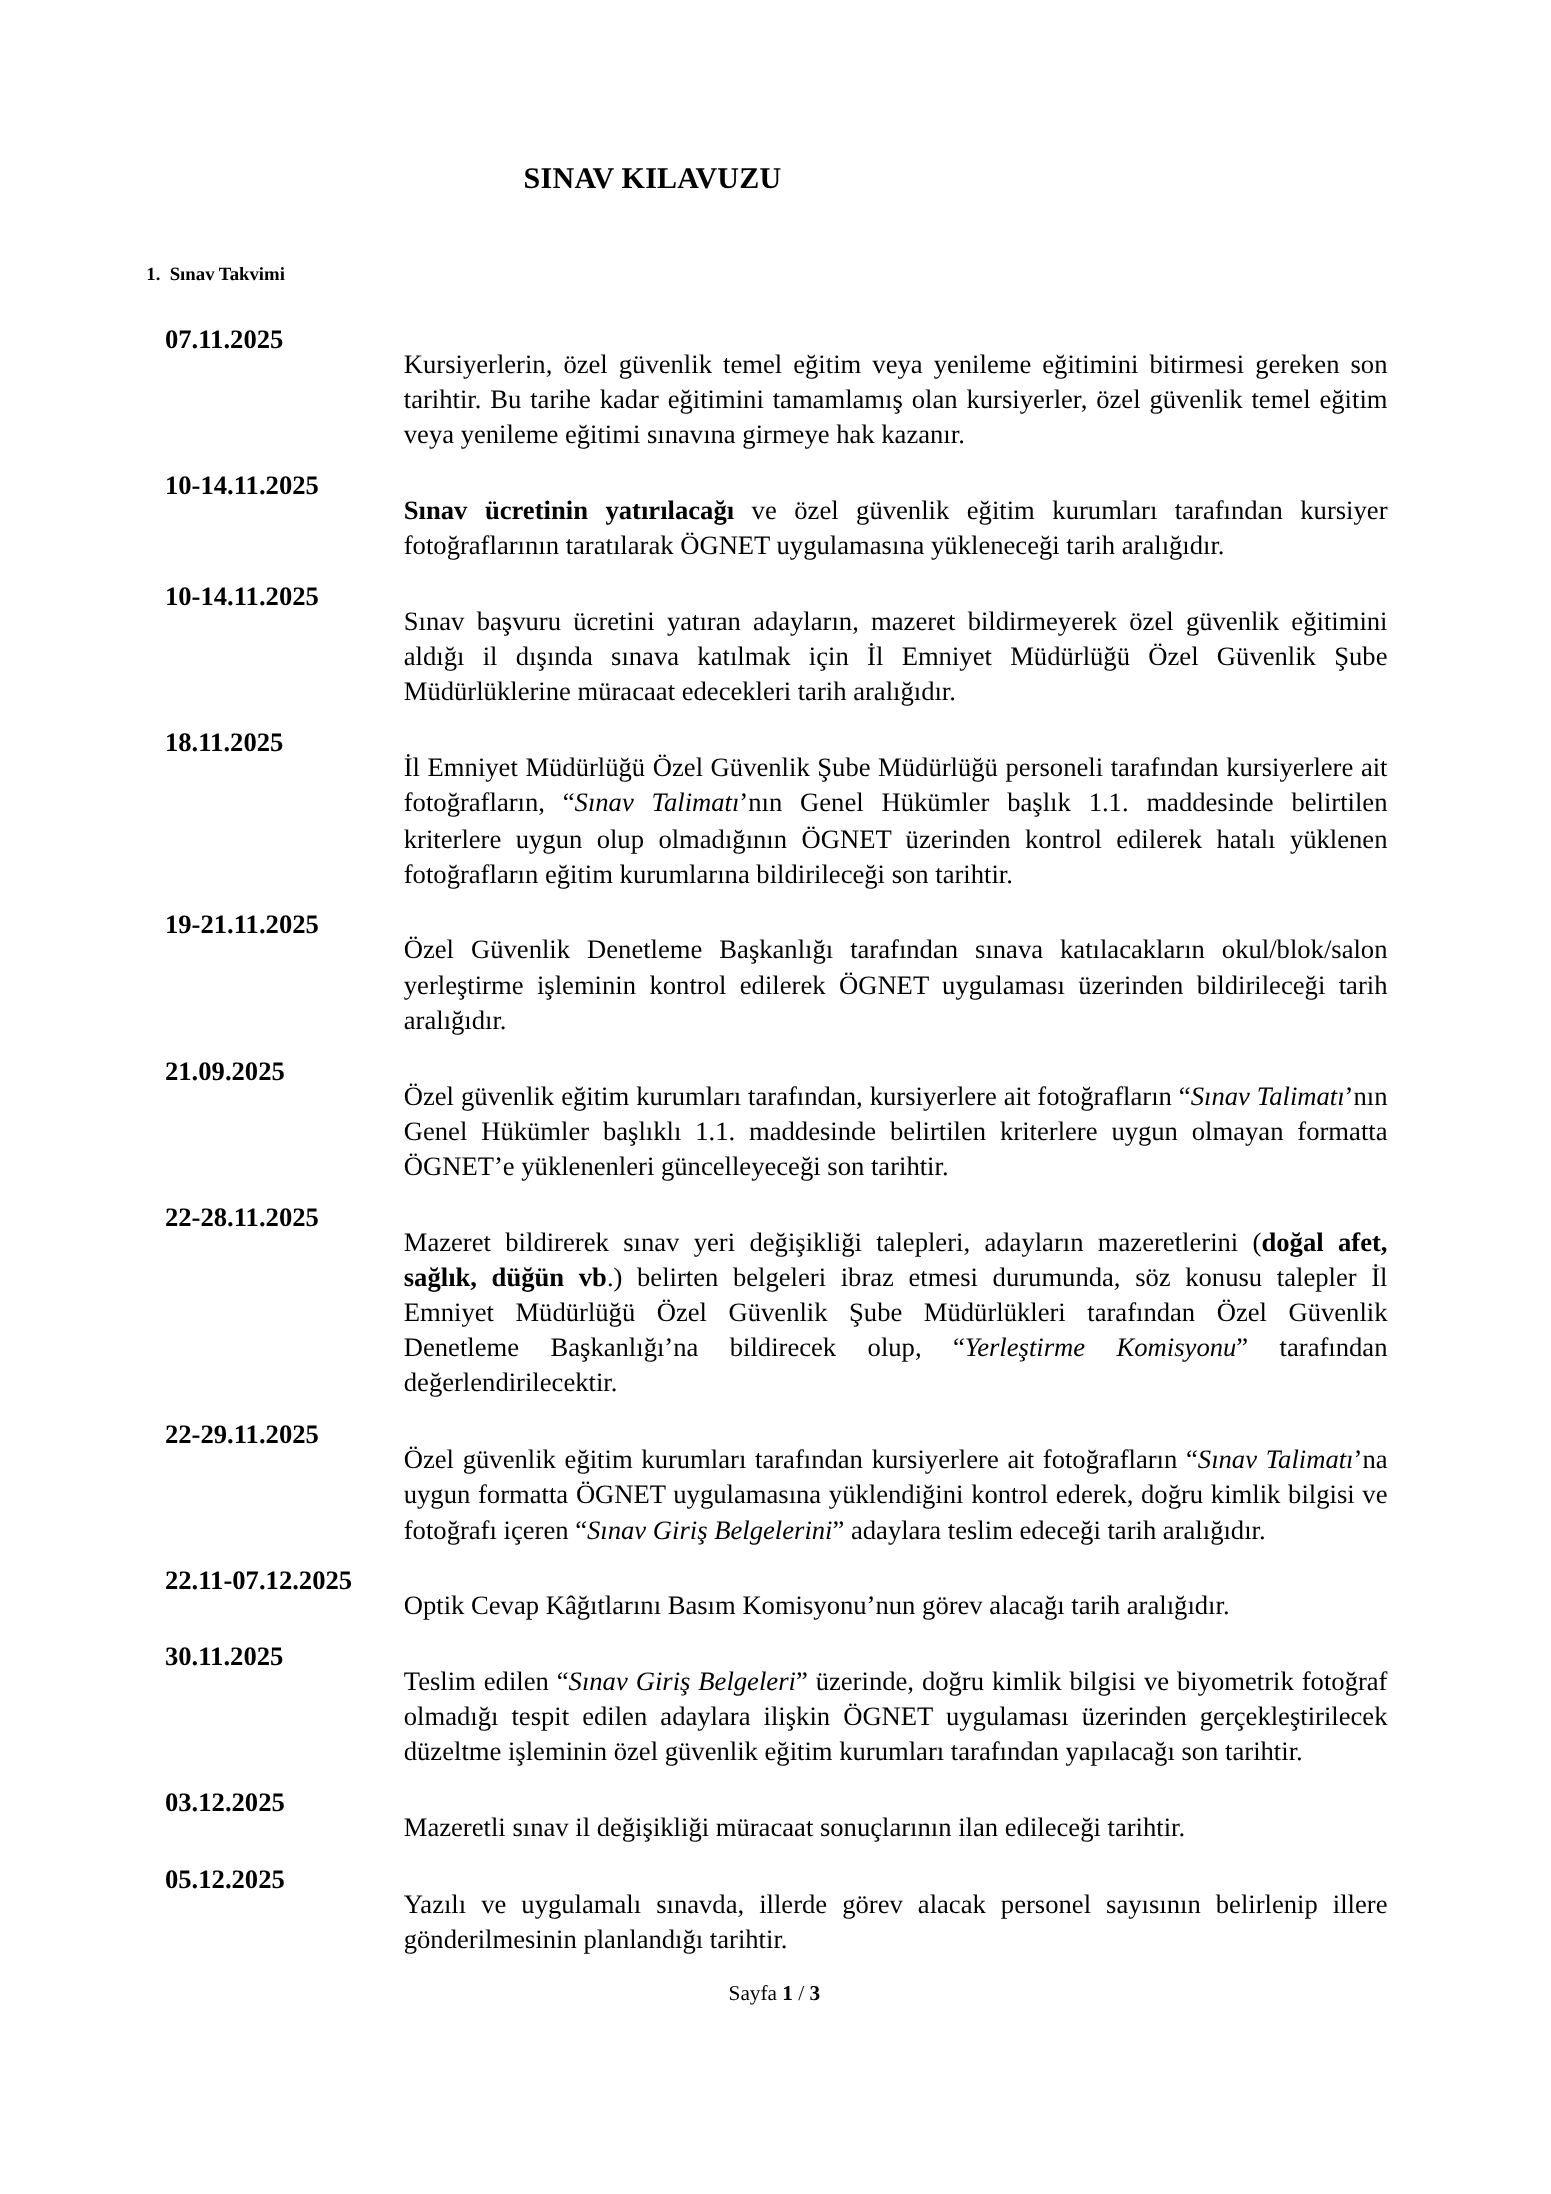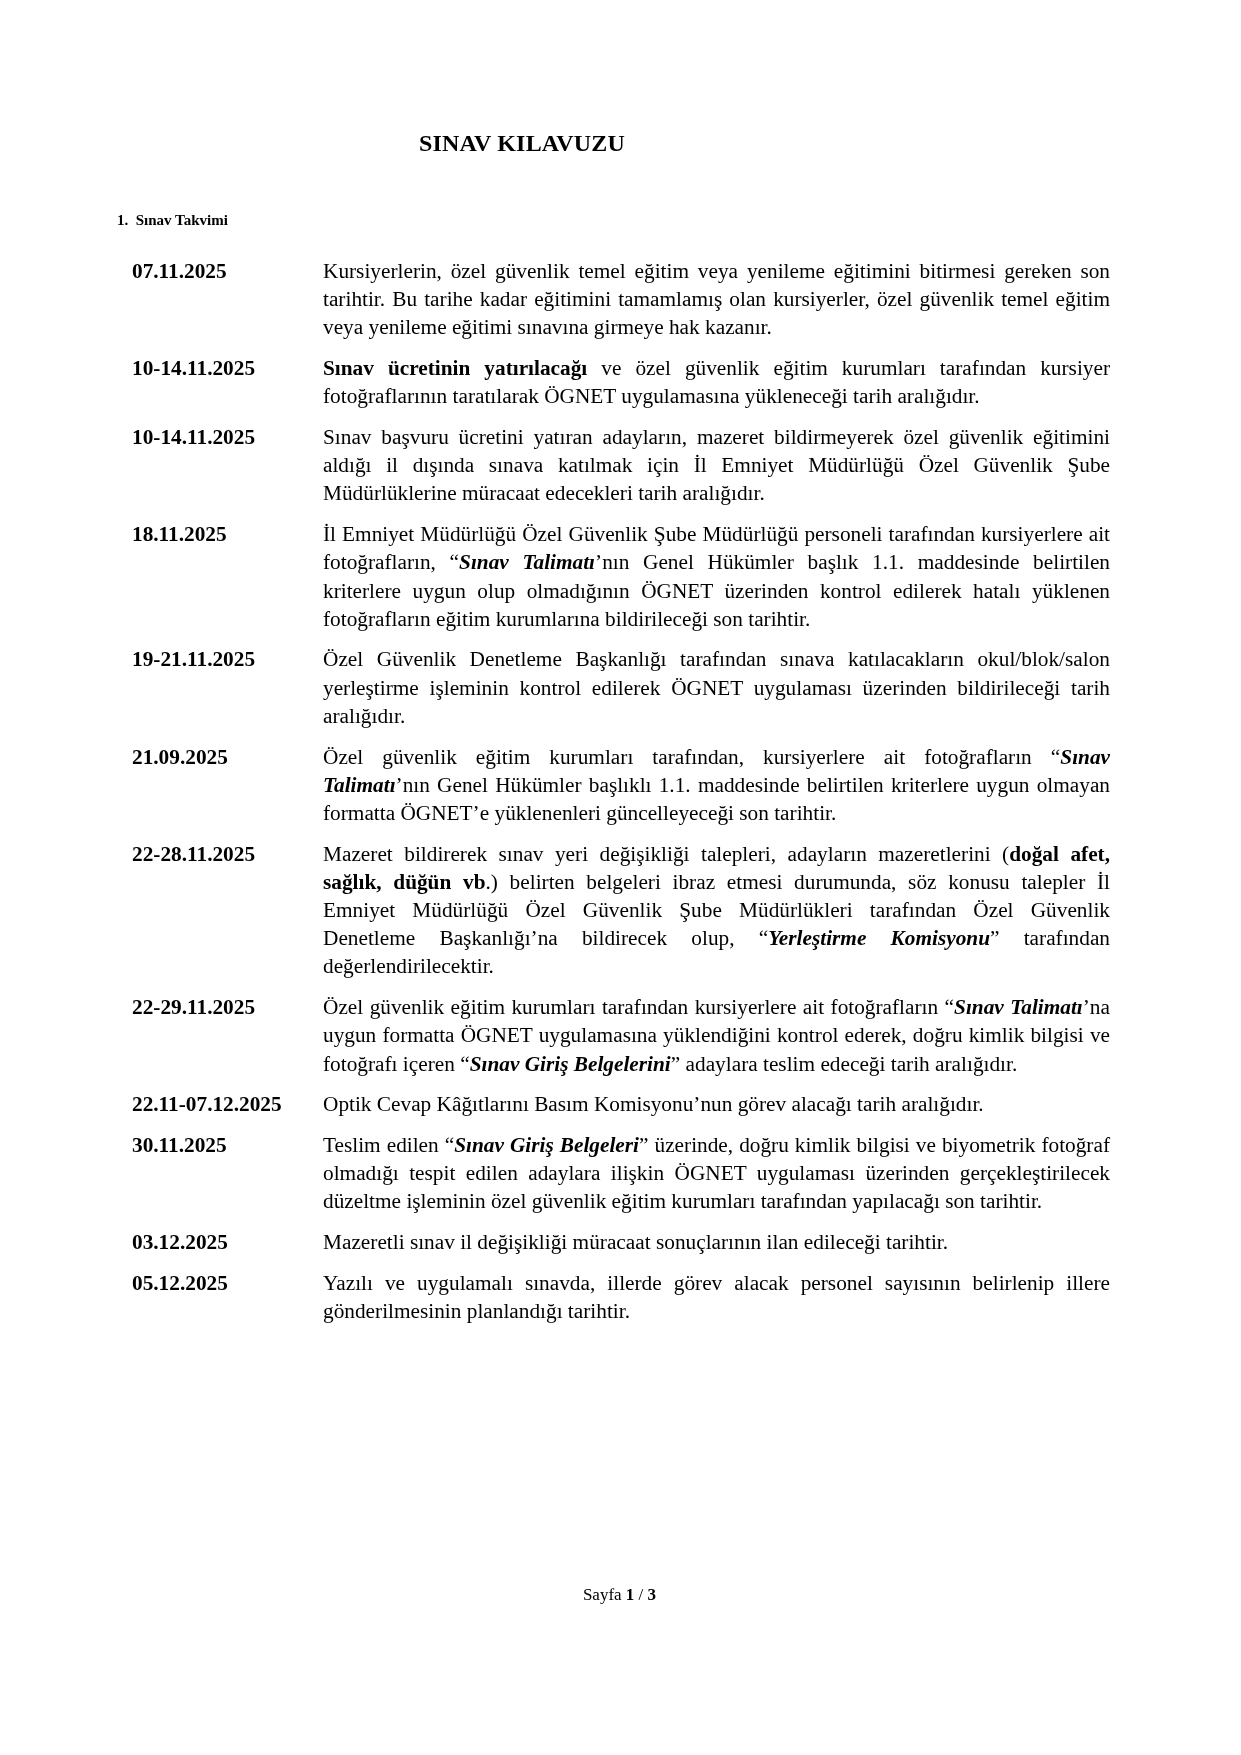--- a/index.html
+++ b/index.html
@@ -5,23 +5,23 @@
   html, body { margin:0; padding:0; background:#ffffff; }
   body { width:1241px; height:1755px; position:relative; overflow:hidden;
          font-family:"Liberation Serif", "DejaVu Serif", serif; color:#000; }
   .page { position:absolute; left:0; top:0; width:1241px; height:1755px; }
   .title { position:absolute; top:130px; left:0; width:1044px; text-align:center;
            font-weight:bold; font-size:24px; letter-spacing:0.2px; }
   .section { position:absolute; top:212px; left:117px; font-weight:bold; font-size:15px; }
   .entries { position:absolute; top:257px; left:117px; width:993px; }
   .entry { display:flex; font-size:21.3px; line-height:28.2px; margin-bottom:12.5px; }
   .date { width:206px; flex:0 0 206px; font-weight:bold; padding-left:15px; box-sizing:border-box; white-space:nowrap; }
-  .text { flex:1; text-align:justify; }
+  .text { flex:1; text-align:justify;margin-top:20px; }
   .text b { font-weight:bold; }
-  .text i { font-style:italic;font-weight:bold; }
+  .text i { font-style:italic; }
   .footer { position:absolute; top:1585px; left:0; width:1239px; text-align:center; font-size:17px; }
   .footer b { font-weight:bold; }
 </style>
 </head>
 <body>
 
 <div class="page">
   <div class="title">SINAV KILAVUZU</div>
 
   <div class="section">

